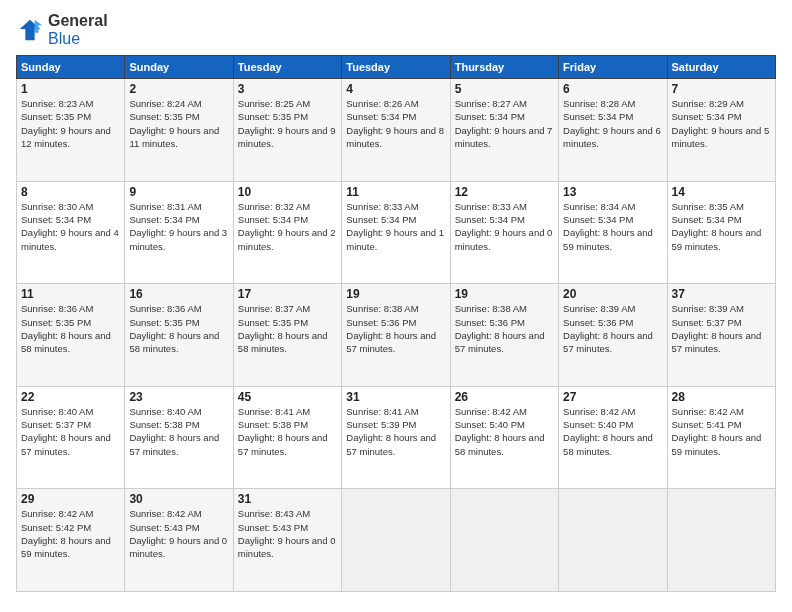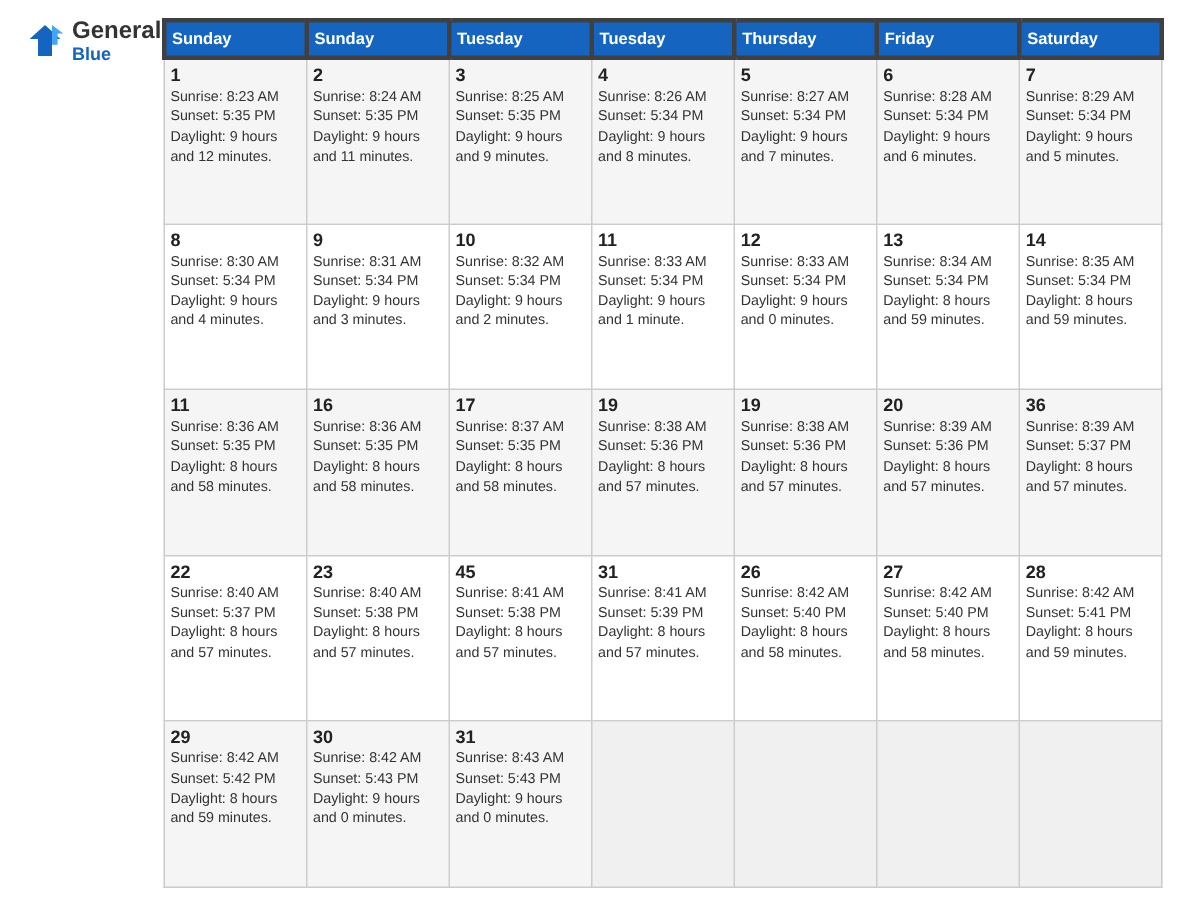--- a/index.html
+++ b/index.html
@@ -8,21 +8,21 @@
       background: #fff;
       width: 792px;
       height: 612px;
       overflow: hidden;
     }
     .page {
       width: 792px;
       height: 604px;
       padding: 12px 16px;
       display: flex;
-      flex-direction: row;
+      flex-direction: column;
     }
     .header {
       display: flex;
       justify-content: space-between;
       align-items: flex-start;
       margin-bottom: 8px;
     }
     .logo {
       display: flex;
       align-items: center;
@@ -50,21 +50,21 @@
       width: 100%;
       font-size: 10px;
     }
     .calendar thead th {
       background: #1565c0;
       color: #fff;
       padding: 5px 4px;
       text-align: left;
       font-size: 11px;
       font-weight: bold;
-      border: 3px solid #404040;
+      border: 1px solid #404040;
     }
     .calendar tbody td {
       border: 1px solid #ccc;
       vertical-align: top;
       padding: 3px 4px;
       width: calc(100% / 7);
       height: 88px;
       background: #fff;
     }
     .calendar tbody tr:nth-child(odd) td {
@@ -94,21 +94,21 @@
 
 <div class="page">
   <div class="header">
     <div class="logo">
       <svg class="logo-icon" viewBox="0 0 30 30">
         <polygon points="15,4 26,14 20,14 20,26 10,26 10,14 4,14" fill="#1565c0"></polygon>
         <polygon points="20,4 28,10 24,10 24,18 20,18 20,4" fill="#42a5f5"></polygon>
       </svg>
       <div>
         <div style="font-size:16px;font-weight:bold;color:#333;line-height:1.1">General</div>
-        <div style="font-size:12px;font-weight:bold;color:#1565c0;line-height:1.1">Blue</div>
+        <div style="font-size:16px;font-weight:normal;color:#1565c0;line-height:1.1">Blue</div>
       </div>
     </div>
     <div class="title-block">
       <div class="month-title"></div>
       <div class="subtitle"></div>
     </div>
   </div>
 
   <table class="calendar">
     <thead>
@@ -202,21 +202,21 @@
           </td>
           <td>
             <span class="day-number">19</span>
             <div class="day-info">Sunrise: 8:38 AM<br>Sunset: 5:36 PM<br>Daylight: 8 hours and 57 minutes.</div>
           </td>
           <td>
             <span class="day-number">20</span>
             <div class="day-info">Sunrise: 8:39 AM<br>Sunset: 5:36 PM<br>Daylight: 8 hours and 57 minutes.</div>
           </td>
           <td>
-            <span class="day-number">36</span>
+            <span class="day-number">37</span>
             <div class="day-info">Sunrise: 8:39 AM<br>Sunset: 5:37 PM<br>Daylight: 8 hours and 57 minutes.</div>
           </td>
         </tr>
         <tr>
           <td>
             <span class="day-number">22</span>
             <div class="day-info">Sunrise: 8:40 AM<br>Sunset: 5:37 PM<br>Daylight: 8 hours and 57 minutes.</div>
           </td>
           <td>
             <span class="day-number">23</span>

